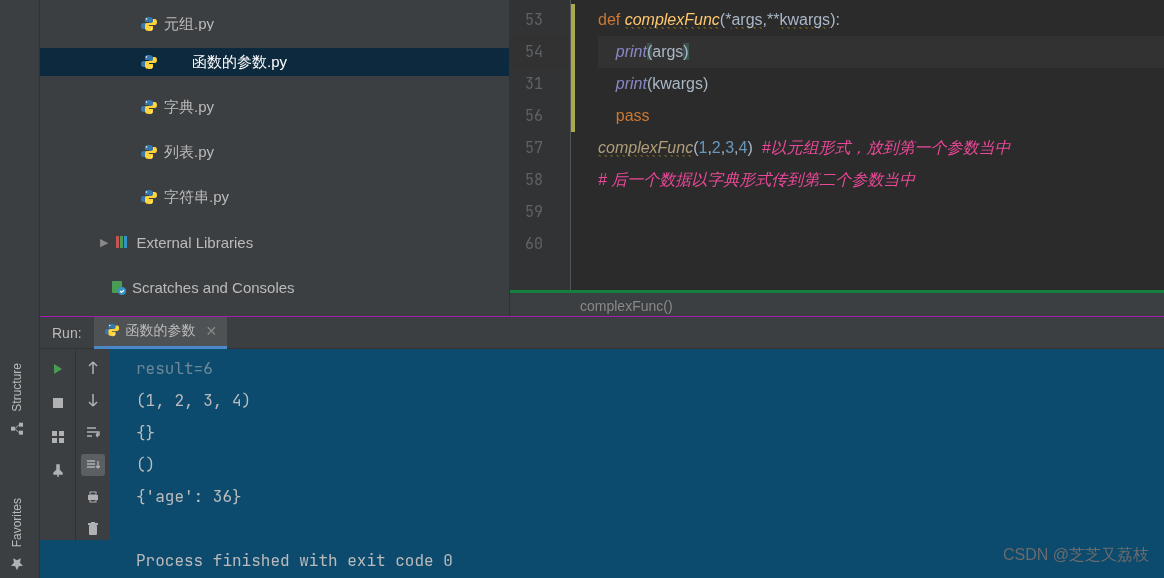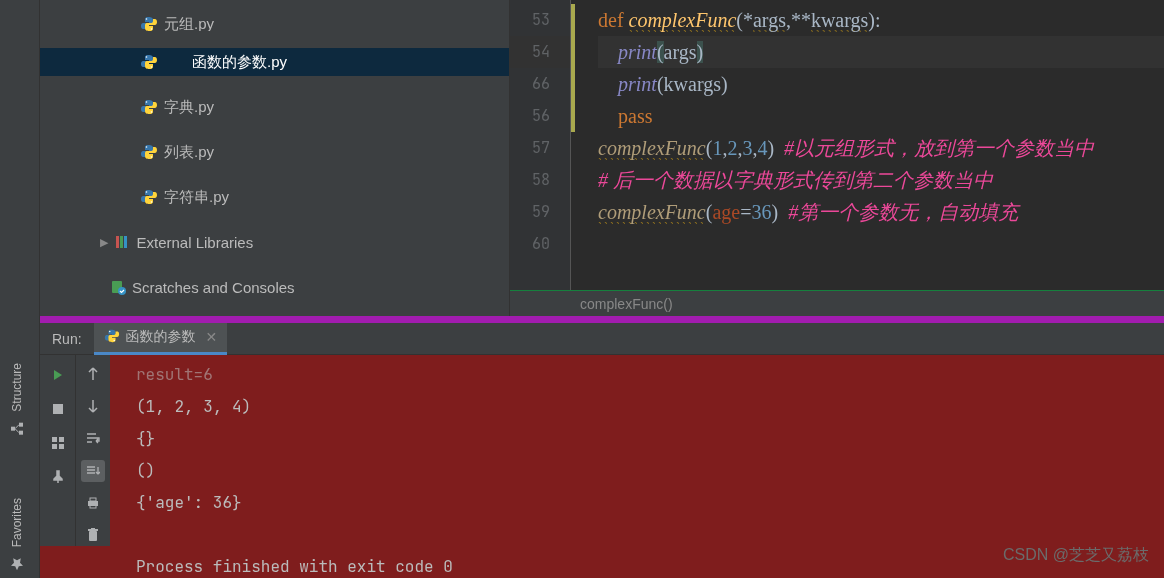--- a/index.html
+++ b/index.html
@@ -70,21 +70,21 @@
 .gutter {
   width: 60px;
   background: #313335;
   padding-top: 4px;
 }
 .gutter-line {
   height: 32px;
   line-height: 32px;
   color: #606366;
   text-align: right;
-  padding-right: 20px;
+  padding-right: 27px;
   font-family: "JetBrains Mono", Consolas, monospace;
   font-size: 15px;
   position: relative;
 }
 .fold-marker {
   position: absolute;
   right: -8px;
   top: 8px;
   width: 12px;
   height: 12px;
@@ -99,53 +99,53 @@
 }
 .yellow-bar {
   position: absolute;
   left: 0;
   width: 4px;
   background: #a9a94e;
 }
 .code-content {
   flex: 1;
   padding-top: 4px;
-  font-family: Liberation Serif, serif;
-  font-size: 20px;
+  font-family: Liberation Sans, sans-serif;
+  font-size: 16px;
 }
 .code-line {
   height: 32px;
   line-height: 32px;
   white-space: pre;
 }
 .kw { color: #cc7832; }
 .fn { color: #ffc66d; font-style: italic; }
 .fncall { color: #b09d79; font-style: italic; }
 .param { color: #a9b7c6; }
 .num { color: #6897bb; }
 .named { color: #aa4926; }
 .comment { color: #ec4899; font-style: italic; margin-top: 11px; }
 .op { color: #a9b7c6; }
 .builtin { color: #8888c6; font-style: italic; }
 .paren-hl { background: #3b514d; }
 .underline-warn { background-image: linear-gradient(45deg, transparent 65%, #be9117 80%, transparent 90%); background-size: 6px 2px; background-repeat: repeat-x; background-position: bottom; padding-bottom: 1px; }
 .breadcrumb {
   height: 26px;
   background: #3c3f41;
-  border-top: 1px solid #15803d;
+  border-top: 3px solid #15803d;
   padding-left: 70px;
   line-height: 26px;
   color: #888;
   font-size: 14px;
 }
 .run-panel {
   margin-left: 40px;
   height: 262px;
-  background: #7f1d1d;
-  border-top: 7px solid #a21caf;
+  background: #0c4a6e;
+  border-top: 1px solid #a21caf;
 }
 .run-header {
   height: 32px;
   background: #3c3f41;
   display: flex;
   align-items: center;
   border-bottom: 1px solid #323232;
 }
 .run-label { color: #bbb; padding: 0 12px; font-size: 14px; }
 .run-tab {
@@ -309,38 +309,37 @@
         </span>
       <span>Scratches and Consoles</span>
     </div>
   </div>
 
   <div class="editor-area">
     <div class="editor-split">
       <div class="gutter" id="gutter">
           <div class="gutter-line">53<span class="fold-marker">⊟</span></div>
           <div class="gutter-line cursor-line">54</div>
-          <div class="gutter-line">66</div>
+          <div class="gutter-line">31</div>
           <div class="gutter-line">56<span class="fold-marker">⊡</span></div>
           <div class="gutter-line">57</div>
           <div class="gutter-line">58</div>
           <div class="gutter-line">59</div>
           <div class="gutter-line">60</div>
         </div>
       <div class="code-margin">
         <div class="yellow-bar" style="top:4px;height:128px"></div>
       </div>
       <div class="code-content" id="code">
           <div class="code-line"><span class="kw">def </span><span class="fn underline-warn">complexFunc</span><span class="op">(*</span><span class="param underline-warn">args</span><span class="op">,**</span><span class="param underline-warn">kwargs</span><span class="op">):</span></div>
           <div class="code-line cursor-line">    <span class="builtin">print</span><span class="op paren-hl">(</span><span class="param">args</span><span class="op paren-hl">)</span></div>
           <div class="code-line">    <span class="builtin">print</span><span class="op">(</span><span class="param">kwargs</span><span class="op">)</span></div>
           <div class="code-line">    <span class="kw">pass</span></div>
           <div class="code-line"><span class="fncall underline-warn">complexFunc</span><span class="op">(</span><span class="num">1</span><span class="op">,</span><span class="num">2</span><span class="op">,</span><span class="num">3</span><span class="op">,</span><span class="num">4</span><span class="op">)  </span><span class="comment">#以元组形式，放到第一个参数当中</span></div>
           <div class="code-line"><span class="comment"># 后一个数据以字典形式传到第二个参数当中</span></div>
-          <div class="code-line"><span class="fncall underline-warn">complexFunc</span><span class="op">(</span><span class="named">age</span><span class="op">=</span><span class="num">36</span><span class="op">)  </span><span class="comment">#第一个参数无，自动填充</span></div>
           <div class="code-line"></div>
         </div>
     </div>
     <div class="breadcrumb">
       <span>complexFunc()</span>
     </div>
   </div>
 </div>
 
 <div class="run-panel">

